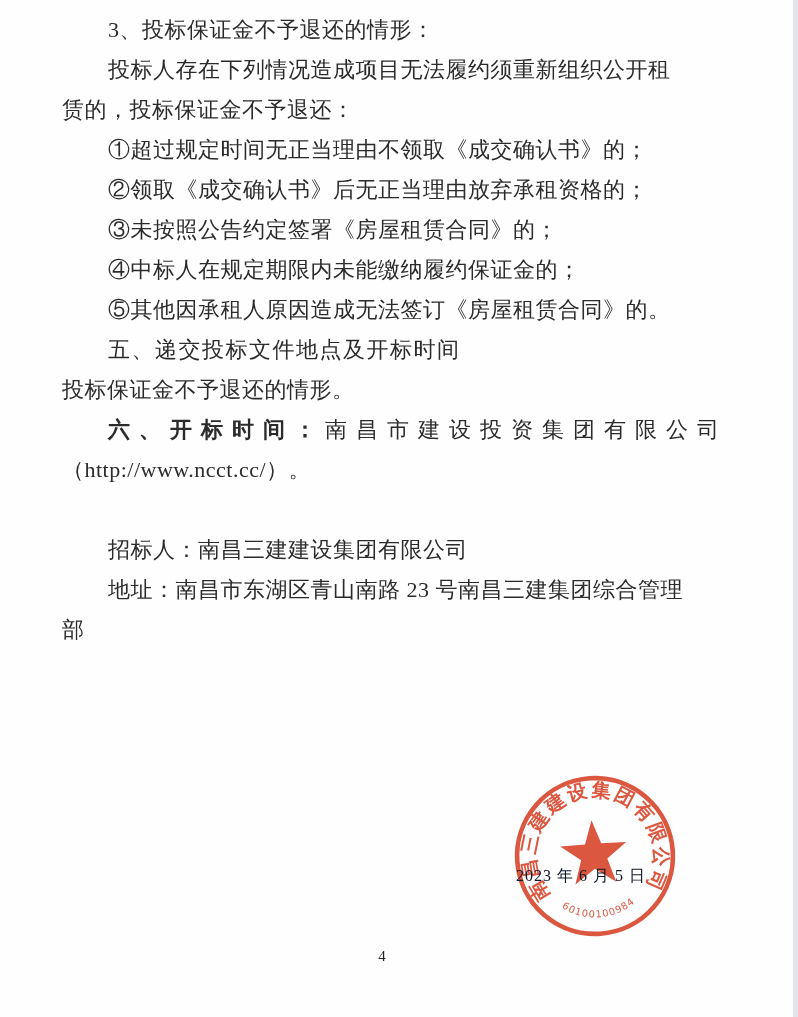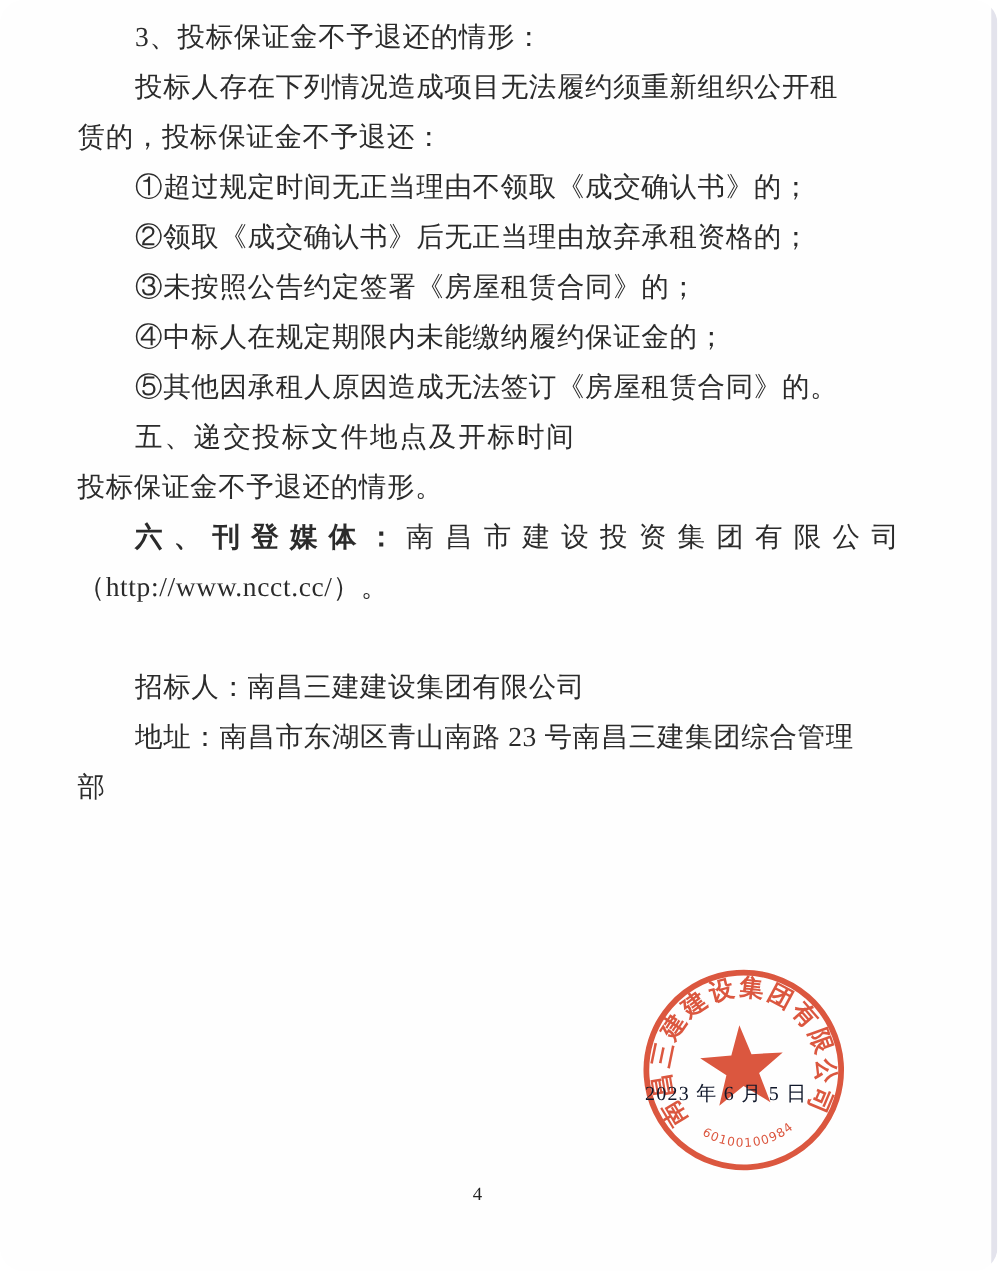--- a/index.html
+++ b/index.html
@@ -6,21 +6,20 @@
   body {
     background: #ffffff;
     font-family: "Liberation Serif", "DejaVu Serif", serif;
   }
   .page {
     position: relative;
     width: 798px;
     height: 1017px;
     background: #fefefe;
     overflow: hidden;
-    border-radius: 19px;
   }
   .scan-edge-strip {
     position: absolute;
     top: 0; right: 0;
     width: 5px; height: 100%;
     background: #e3e3ec;
   }
   .content {
     position: absolute;
     top: 0; left: 0;
@@ -92,21 +91,21 @@
       <div class="line indent">3、投标保证金不予退还的情形：</div>
       <div class="line indent">投标人存在下列情况造成项目无法履约须重新组织公开租</div>
       <div class="line flush">赁的，投标保证金不予退还：</div>
       <div class="line indent">①超过规定时间无正当理由不领取《成交确认书》的；</div>
       <div class="line indent">②领取《成交确认书》后无正当理由放弃承租资格的；</div>
       <div class="line indent">③未按照公告约定签署《房屋租赁合同》的；</div>
       <div class="line indent">④中标人在规定期限内未能缴纳履约保证金的；</div>
       <div class="line indent">⑤其他因承租人原因造成无法签订《房屋租赁合同》的。</div>
       <div class="line heading">五、递交投标文件地点及开标时间</div>
       <div class="line flush">投标保证金不予退还的情形。</div>
-      <div class="line media"><span class="media-label">六、刊登媒体：</span><span>南昌市建设投资集团有限公司</span></div>
+      <div class="line media"><span class="media-label">六、开标时间：</span><span>南昌市建设投资集团有限公司</span></div>
       <div class="line flush">（http://www.ncct.cc/）。</div>
       <div class="line spacer">&nbsp;</div>
       <div class="line indent">招标人：南昌三建建设集团有限公司</div>
       <div class="line indent">地址：南昌市东湖区青山南路 23 号南昌三建集团综合管理</div>
       <div class="line flush">部</div>
     </div>
 
   <svg class="seal" viewBox="0 0 160 160" xmlns="http://www.w3.org/2000/svg">
     <defs>
       <path id="sealArcTop" d="M 32.5 113.3 A 58 58 0 1 1 127.5 113.3" fill="none"></path>

